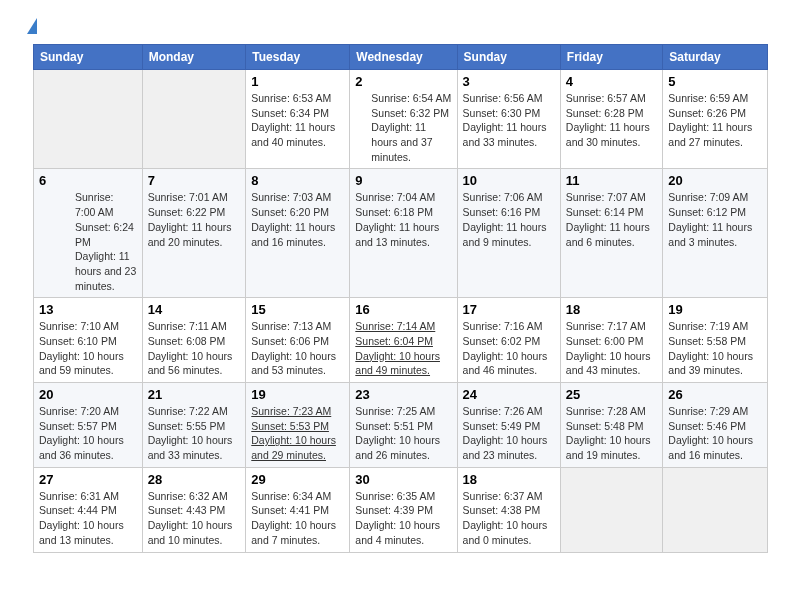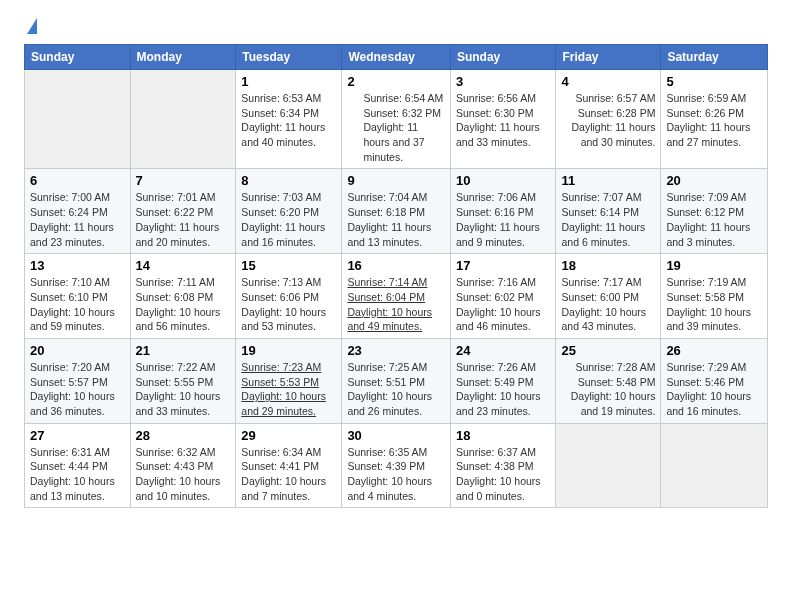--- a/index.html
+++ b/index.html
@@ -93,21 +93,21 @@
       font-size: 13px;
       display: block;
       margin-bottom: 2px;
     }
     .day-info {
       color: #333;
       font-size: 10.5px;
       line-height: 1.4;
     }
     .calendar-wrapper {
-      padding: 0 24px 18px 24px;
+      padding: 0 24px 18px 33px;
     }
   </style>
 </head>
 <body>
 
 <div class="header">
   <div class="logo">
     <div style="display:flex;align-items:center;">
       <span class="logo-general"></span>
       <span class="logo-triangle"></span>
@@ -150,35 +150,35 @@
 Daylight: 11 hours and 37 minutes.</div>
           </td>
           <td>
             <span class="day-num">3</span>
             <div class="day-info" style="white-space: pre-line;">Sunrise: 6:56 AM
 Sunset: 6:30 PM
 Daylight: 11 hours and 33 minutes.</div>
           </td>
           <td>
             <span class="day-num">4</span>
-            <div class="day-info" style="white-space: pre-line; text-align: right;">Sunrise: 6:57 AM
+            <div class="day-info" style="white-space: pre-line;">Sunrise: 6:57 AM
 Sunset: 6:28 PM
 Daylight: 11 hours and 30 minutes.</div>
           </td>
           <td>
             <span class="day-num">5</span>
             <div class="day-info" style="white-space: pre-line;">Sunrise: 6:59 AM
 Sunset: 6:26 PM
 Daylight: 11 hours and 27 minutes.</div>
           </td>
         </tr>
         <tr>
           <td>
             <span class="day-num">6</span>
-            <div class="day-info" style="white-space: pre-line;">Sunrise: 7:00 AM
+            <div class="day-info" style="white-space: pre-line; margin-left: 36px;">Sunrise: 7:00 AM
 Sunset: 6:24 PM
 Daylight: 11 hours and 23 minutes.</div>
           </td>
           <td>
             <span class="day-num">7</span>
             <div class="day-info" style="white-space: pre-line;">Sunrise: 7:01 AM
 Sunset: 6:22 PM
 Daylight: 11 hours and 20 minutes.</div>
           </td>
           <td>
@@ -282,21 +282,21 @@
 Daylight: 10 hours and 26 minutes.</div>
           </td>
           <td>
             <span class="day-num">24</span>
             <div class="day-info" style="white-space: pre-line;">Sunrise: 7:26 AM
 Sunset: 5:49 PM
 Daylight: 10 hours and 23 minutes.</div>
           </td>
           <td>
             <span class="day-num">25</span>
-            <div class="day-info" style="white-space: pre-line; text-align: right;">Sunrise: 7:28 AM
+            <div class="day-info" style="white-space: pre-line;">Sunrise: 7:28 AM
 Sunset: 5:48 PM
 Daylight: 10 hours and 19 minutes.</div>
           </td>
           <td>
             <span class="day-num">26</span>
             <div class="day-info" style="white-space: pre-line;">Sunrise: 7:29 AM
 Sunset: 5:46 PM
 Daylight: 10 hours and 16 minutes.</div>
           </td>
         </tr>

